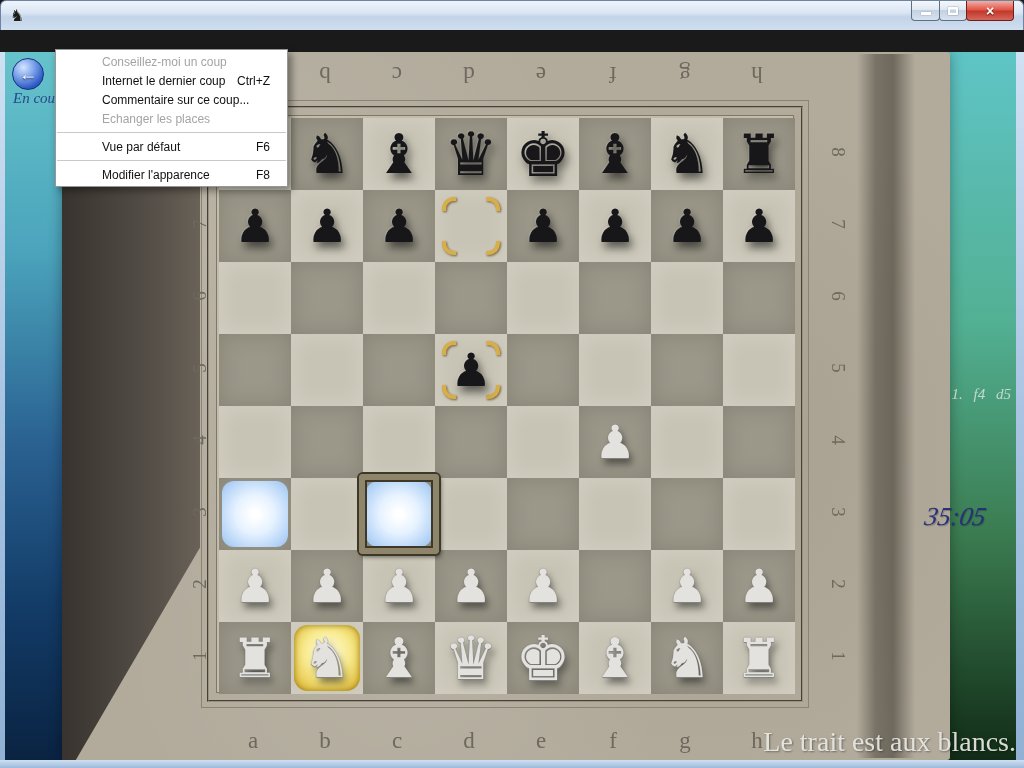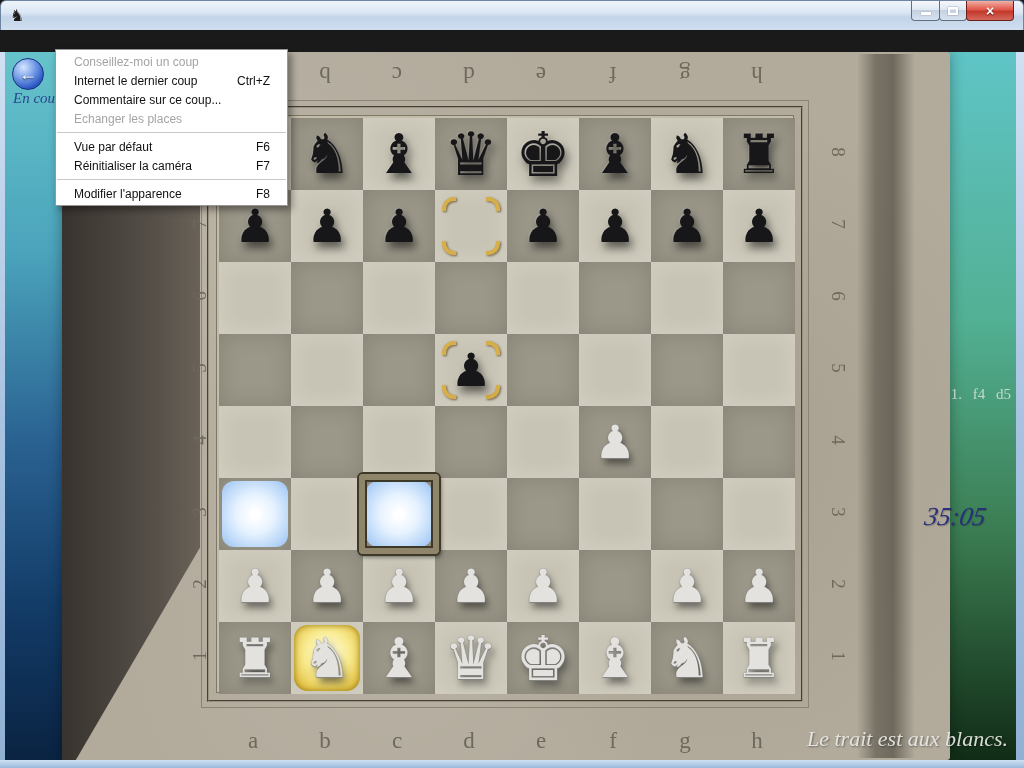--- a/index.html
+++ b/index.html
@@ -98,36 +98,36 @@
   
   .back-btn { position:absolute; left:7px; top:6px; width:32px; height:32px; border-radius:50%;
     background:radial-gradient(circle at 35% 28%,#d4e6ff 0%,#7aa0e8 38%,#2e5ac6 72%,#1a3c9a 100%);
     border:1px solid #17327e; display:flex; align-items:center; justify-content:center;
     color:#fff; font-size:18px; font-weight:bold; text-shadow:0 1px 2px #123; z-index:5; }
   .sidebar-status { position:absolute; left:8px; top:38px; z-index:5;
     font-family:"Liberation Serif",serif; font-style:italic; font-size:15px; color:#274a8c; }
 
   
   .move-list { position:absolute; left:922px; top:334px; width:84px; z-index:6; text-align:right;
-    font-family:"Liberation Serif",serif; font-size:15px;
+    font-family:"Liberation Serif",serif; font-style:italic; font-size:15px;
     color:rgba(222,232,222,.8); word-spacing:7px; }
   .clock { position:absolute; left:920px; top:450px; z-index:6;
     font-family:"Liberation Serif",serif; font-style:italic; font-size:26px;
     color:#28307c; transform:skewX(-10deg); text-shadow:1px 1px 1px rgba(0,0,0,.25); }
-  .status-text { position:absolute; right:8px; top:674px; z-index:6;
-    font-family:"Liberation Serif",serif; font-style:italic; font-size:22px;
+  .status-text { position:absolute; right:0; top:674px; z-index:6;
+    font-family:"Liberation Serif",serif; font-size:28px;
     color:rgba(234,234,230,.92); text-shadow:1px 1px 2px rgba(0,0,0,.4); }
 
   
   .dropdown { position:absolute; left:55px; top:49px; width:233px; z-index:50;
     background:#ffffff; border:1px solid #979797; padding:2px 0;
     box-shadow:4px 4px 7px rgba(0,0,0,.38); font-size:12px; color:#111; }
   .dd-item { height:19px; display:flex; align-items:center; justify-content:space-between;
     padding:0 17px 0 18px; }
-  .dd-item .lab { white-space:nowrap; }
+  .dd-item .lab { white-space:nowrap;margin-left:28px; }
   .dd-item .sc { white-space:nowrap; }
   .dd-item.disabled { color:#a4a4a4; }
   .dd-item.selected { background:#3f9df5; }
   .dd-sep { height:1px; background:#c9c9c9; margin:4px 1px; }
 </style>
 </head>
 <body>
 
 <div class="window">
 
@@ -368,24 +368,20 @@
       </div>
       <div class="dd-item disabled">
         <span class="lab">Echanger les places</span>
         <span class="sc"></span>
       </div>
       <div class="dd-sep"></div>
       <div class="dd-item">
         <span class="lab">Vue par défaut</span>
         <span class="sc">F6</span>
       </div>
-      <div class="dd-item">
-        <span class="lab">Réinitialiser la caméra</span>
-        <span class="sc">F7</span>
-      </div>
       <div class="dd-sep"></div>
       <div class="dd-item">
         <span class="lab">Modifier l'apparence</span>
         <span class="sc">F8</span>
       </div>
     </div>
 
 </div>
 
 </body></html>

